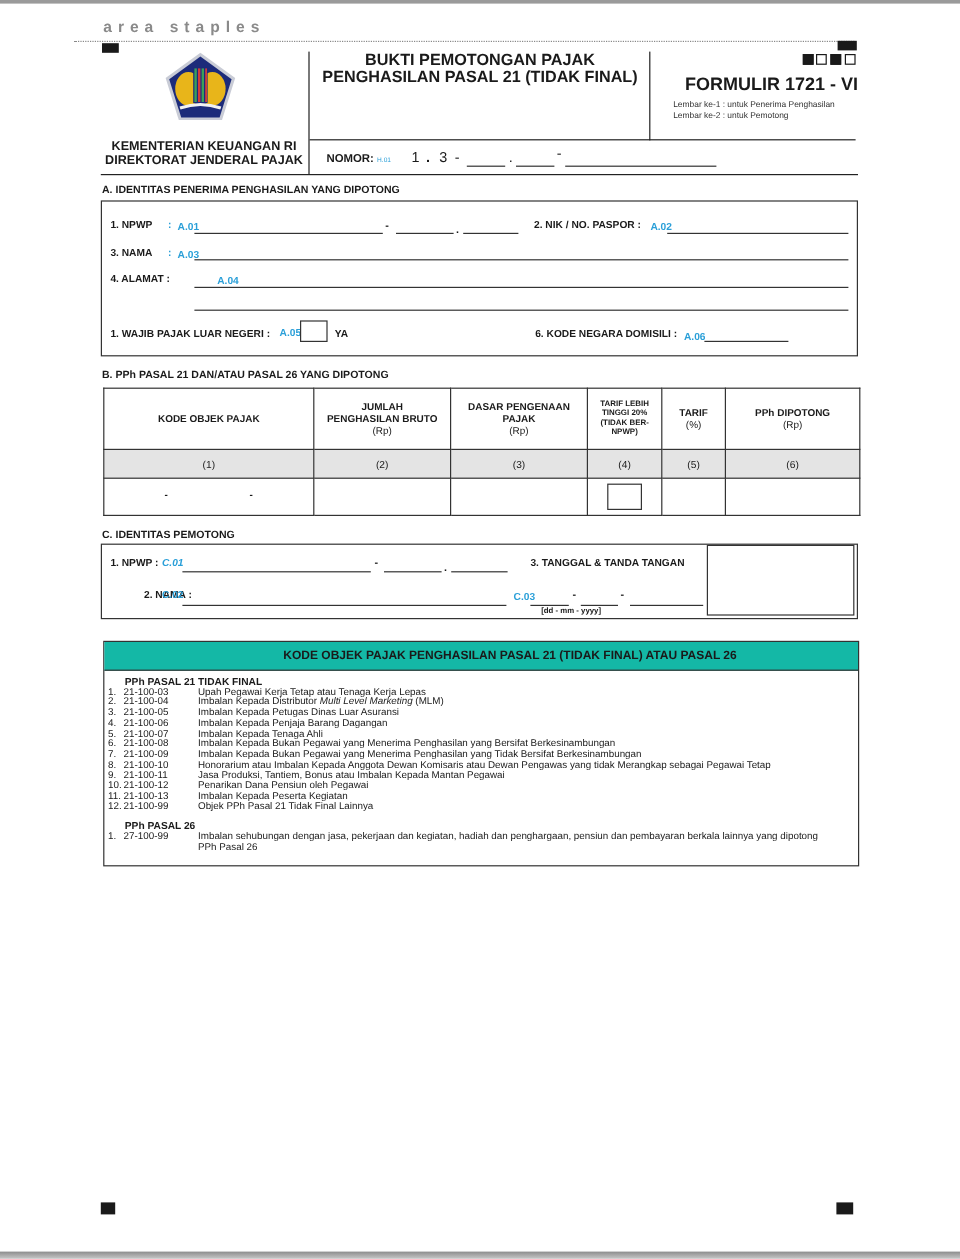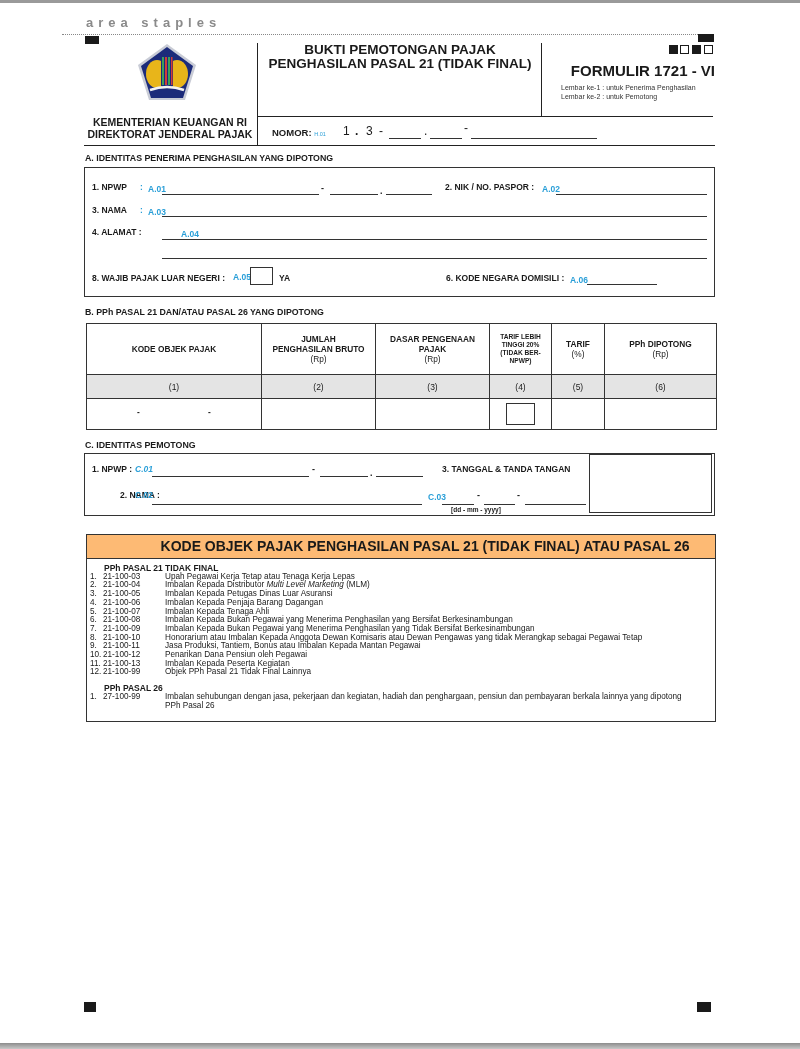--- a/index.html
+++ b/index.html
@@ -30,21 +30,21 @@
   .uline { position: absolute; border-top: 1px solid #333; height: 0; }
   .dash { position: absolute; font-size: 9px; font-weight: bold; }
   .small-box { position: absolute; border: 1px solid #333; box-sizing: border-box; background: #fff; }
   table.pph { position: absolute; left: 86px; top: 323px; width: 630px; border-collapse: collapse; table-layout: fixed; }
   table.pph th, table.pph td { border: 1px solid #333; text-align: center; font-size: 8.3px; font-weight: bold; padding: 0; }
   table.pph tr.hdr th { height: 50px; line-height: 10px; }
   table.pph tr.num td { height: 23px; background: #e4e4e4; font-weight: normal; font-size: 8.5px; }
   table.pph tr.inp td { height: 30px; position: relative; }
   th.small-hdr { font-size: 6.6px !important; line-height: 8px !important; }
   .ref-box { position: absolute; left: 86px; top: 534px; width: 630px; height: 188px; border: 1.5px solid #333; box-sizing: border-box; }
-  .ref-head { height: 23px; background: #fdba74; border-bottom: 1px solid #333; text-align: center; font-weight: bold; font-size: 14px; line-height: 23px; padding-left: 48px; }
+  .ref-head { height: 23px; background: #14b8a6; border-bottom: 1px solid #333; text-align: center; font-weight: bold; font-size: 10px; line-height: 23px; padding-left: 48px; }
   .ref-body { padding: 5px 0 0 0; font-size: 8.2px; line-height: 8.7px; }
   .ref-group-title { font-weight: bold; padding-left: 17px; font-size: 8.5px; }
   .ref-item { display: flex; }
   .ref-item .n { width: 13px; padding-left: 3px; flex: none; }
   .ref-item .c { width: 62px; flex: none; }
   .ref-item .d { flex: 1; padding-right: 30px; }
   .ref-gap { height: 7px; }
   .sig-box { position: absolute; left: 589px; top: 454px; width: 123px; height: 59px; border: 1.5px solid #333; box-sizing: border-box; }
   .logo { position: absolute; left: 136px; top: 42px; width: 62px; height: 62px; }
 </style>
@@ -133,21 +133,21 @@
 <div class="lbl" style="left:92px;top:205px;">3. NAMA</div>
 <div class="lbl" style="left:140px;top:205px;color:#2a9fd8;">:</div>
 <div class="lbl code" style="left:148px;top:207px;">A.03</div>
 <div class="uline" style="left:162px;top:216px;width:545px;"></div>
 
 <div class="lbl" style="left:92px;top:227px;">4. ALAMAT :</div>
 <div class="lbl code" style="left:148px;top:229px;margin-left:33px;">A.04</div>
 <div class="uline" style="left:162px;top:239px;width:545px;"></div>
 <div class="uline" style="left:162px;top:258px;width:545px;"></div>
 
-<div class="lbl" style="left:92px;top:273px;">8. WAJIB PAJAK LUAR NEGERI :</div>
+<div class="lbl" style="left:92px;top:273px;">1. WAJIB PAJAK LUAR NEGERI :</div>
 <div class="lbl code" style="left:233px;top:272px;">A.05</div>
 <div class="small-box" style="left:250px;top:267px;width:23px;height:18px;"></div>
 <div class="lbl" style="left:279px;top:273px;">YA</div>
 
 <div class="lbl" style="left:446px;top:273px;">6. KODE NEGARA DOMISILI :</div>
 <div class="lbl code" style="left:570px;top:275px;">A.06</div>
 <div class="uline" style="left:587px;top:284px;width:70px;"></div>
 
 <div class="sec-title" style="left:85px;top:307px;">B. PPh PASAL 21 DAN/ATAU PASAL 26 YANG DIPOTONG</div>
 <table class="pph">

